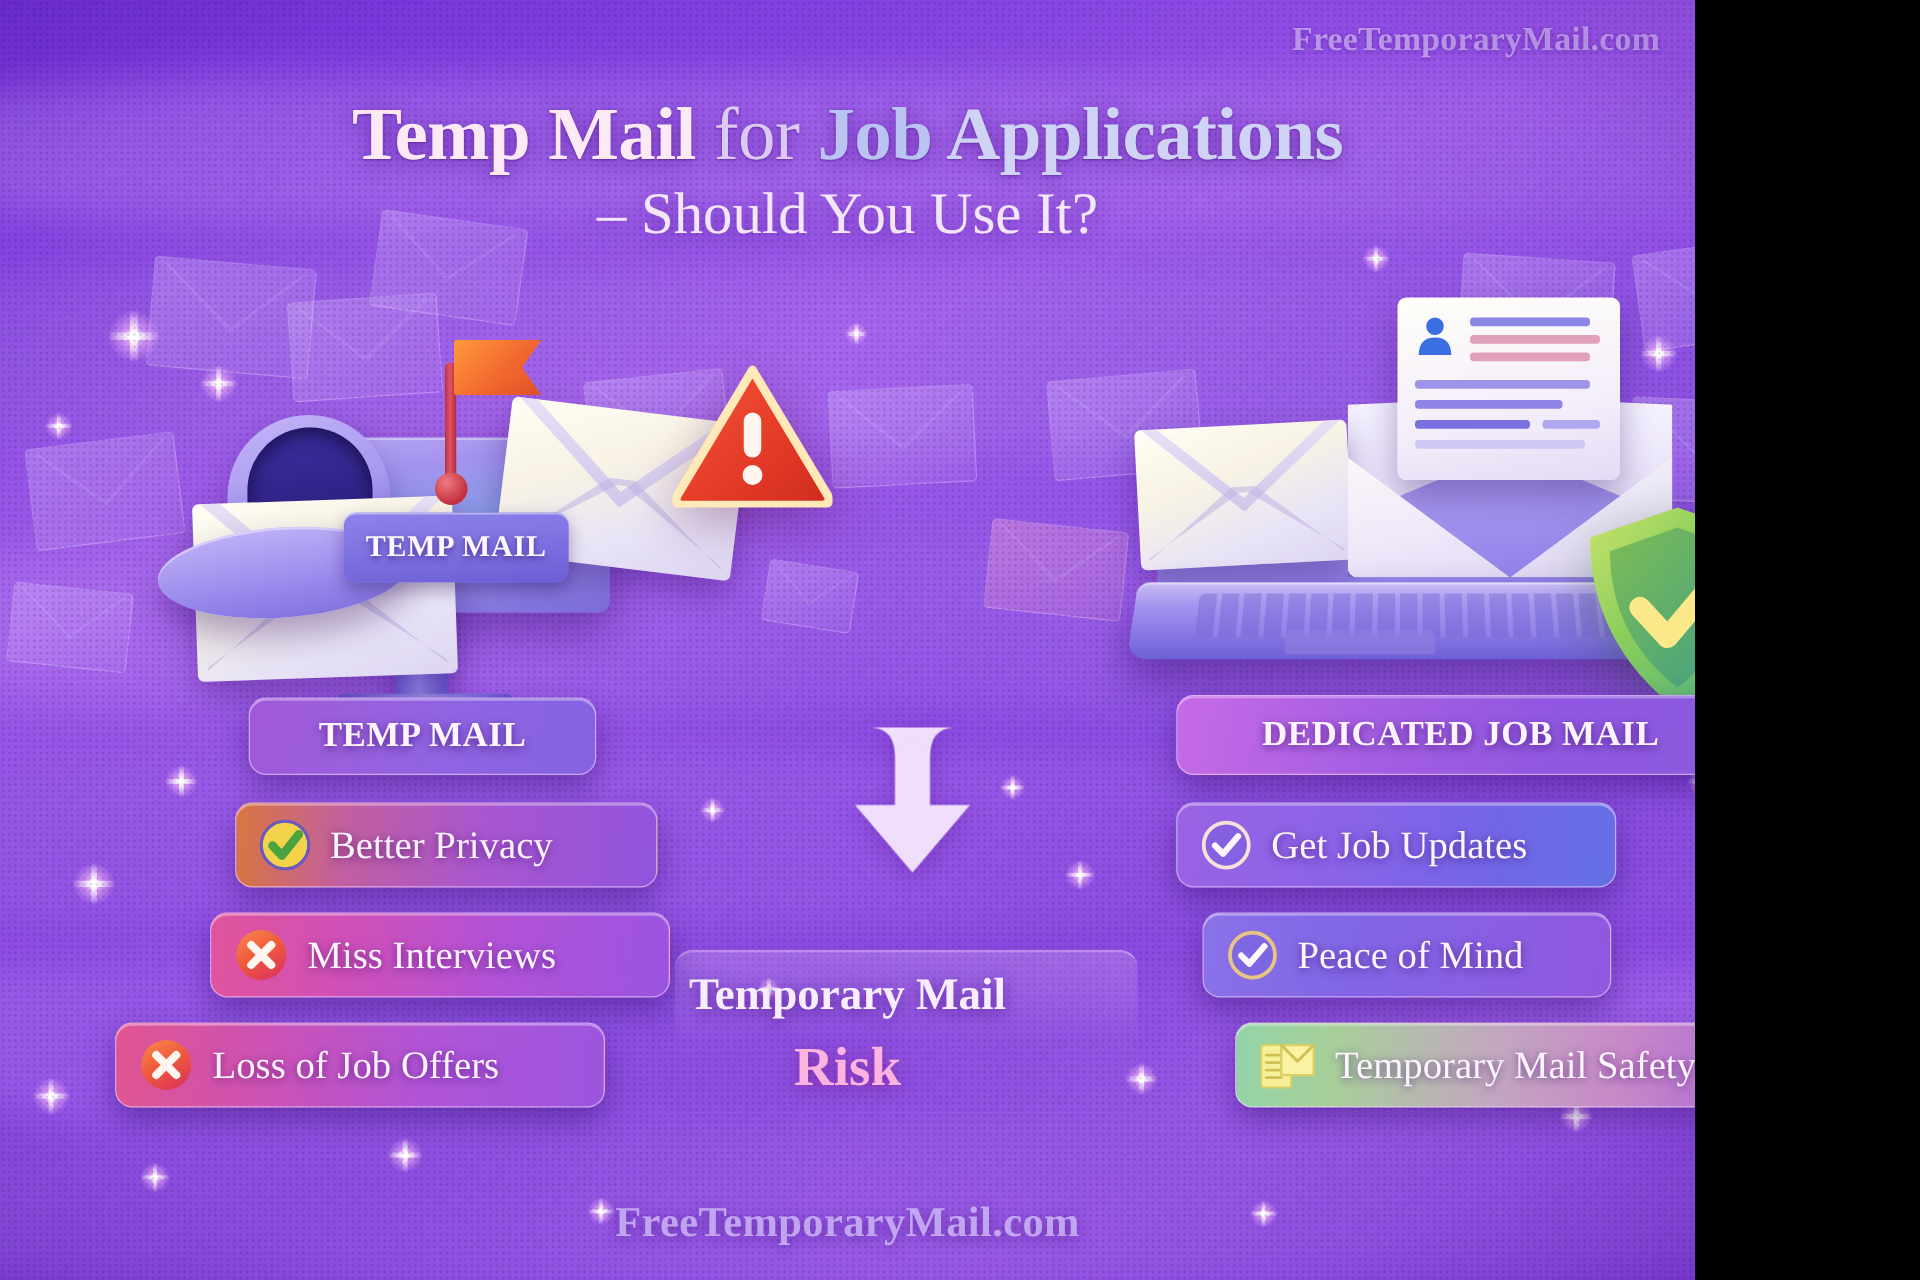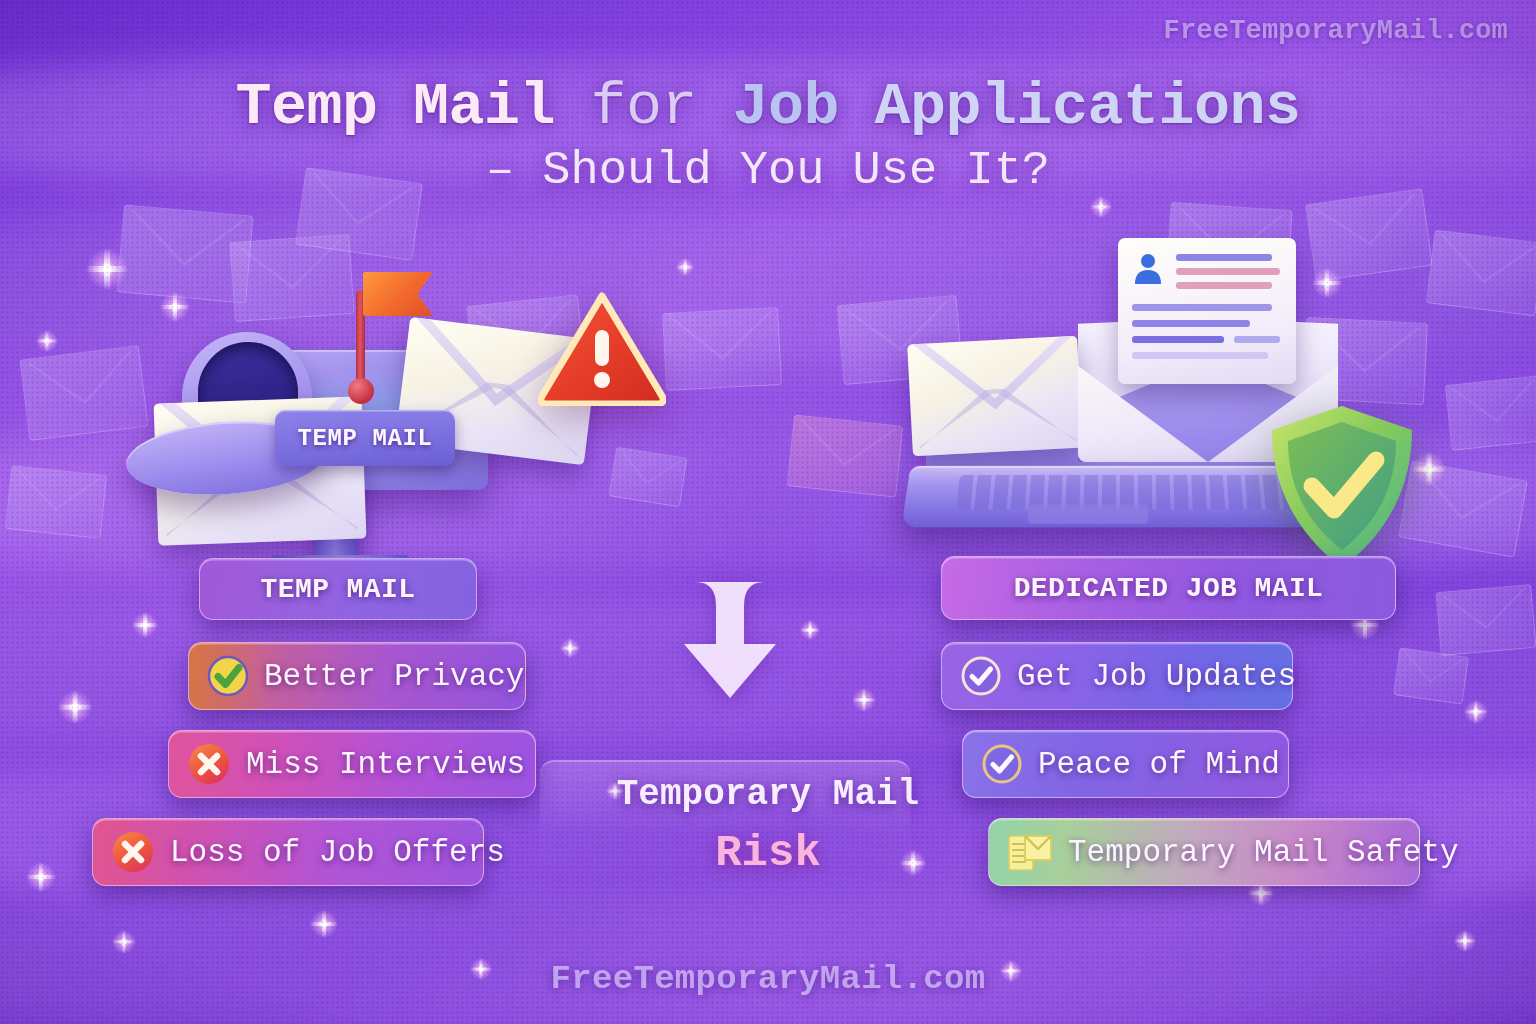--- a/index.html
+++ b/index.html
@@ -1,20 +1,20 @@
 <!DOCTYPE html>
 <html><head>
 <meta charset="utf-8">
 <style>
   * { margin:0; padding:0; box-sizing:border-box; }
   html,body { width:1536px; height:1024px; overflow:hidden; background:#000; }
 
   .canvas{
-    position:relative; width:1536px; height:1024px; overflow:hidden;
-    font-family:Liberation Mono, monospace;
+    position:relative; width:1356px; height:1024px; overflow:hidden;
+    font-family:Liberation Serif, serif;
     background:
       radial-gradient(ellipse 900px 520px at 22% 38%, rgba(172,110,235,.55), rgba(0,0,0,0) 62%),
       radial-gradient(ellipse 900px 520px at 78% 40%, rgba(160,108,240,.45), rgba(0,0,0,0) 62%),
       radial-gradient(ellipse 1200px 420px at 50% 92%, rgba(150,82,225,.45), rgba(0,0,0,0) 70%),
       linear-gradient(160deg,#6f2fd6 0%, #8241e0 16%, #9a55e8 34%, #8b49e2 52%, #7e3ddc 70%, #8f4ce4 85%, #7a37d6 100%);
   }
 
   
   .waves{ position:absolute; inset:0; pointer-events:none; }
   .wave{

